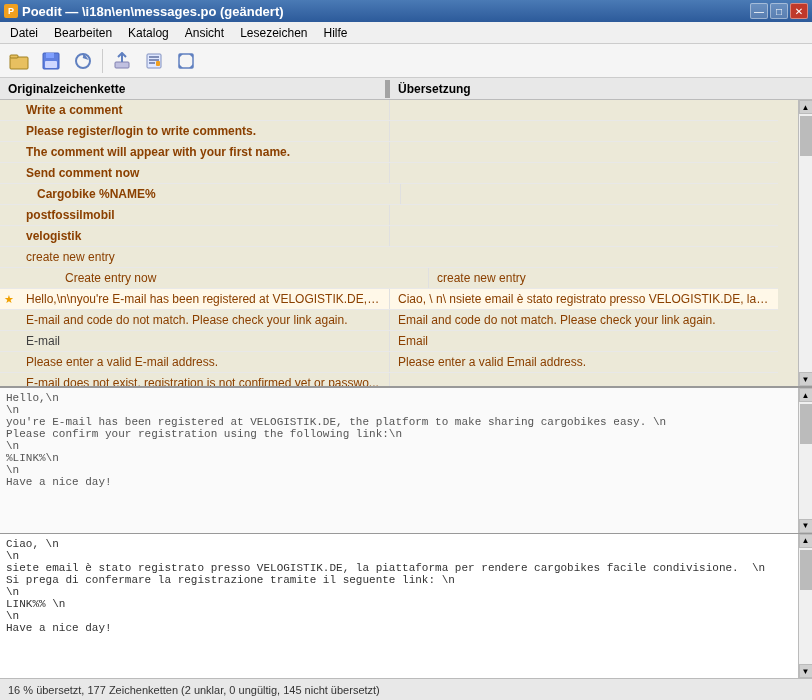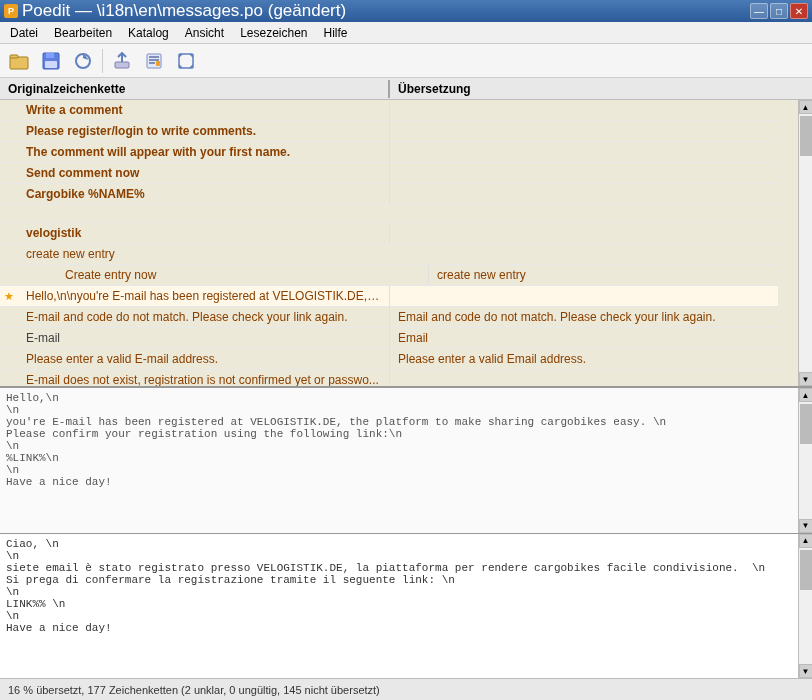--- a/index.html
+++ b/index.html
@@ -32,22 +32,22 @@
       width: 14px;
       height: 14px;
       background: #f0a020;
       border-radius: 2px;
       display: flex; align-items: center; justify-content: center;
       font-size: 9px;
       color: white;
       font-weight: bold;
     }
     .title-bar-text {
-      font-size: 17px;
-      font-weight: normal;
+      font-size: 13px;
+      font-weight: bold;
     }
     .title-bar-controls {
       display: flex;
       gap: 2px;
     }
     .title-btn {
       width: 18px;
       height: 16px;
       border: 1px solid rgba(255,255,255,0.4);
       border-radius: 2px;
@@ -129,21 +129,21 @@
       background: #e8e8e8;
       border-bottom: 1px solid #bbb;
       height: 22px;
       align-items: center;
     }
     .th-original {
       flex: 0 0 390px;
       padding: 2px 8px;
       font-size: 12px;
       font-weight: bold;
-      border-right: 2px solid #a3a3a3;
+      border-right: 5px solid #a3a3a3;
     }
     .th-translation {
       flex: 1;
       padding: 2px 8px;
       font-size: 12px;
       font-weight: bold;
     }
     .table-body {
       flex: 1;
       overflow-y: auto;
@@ -345,44 +345,46 @@
             <div style="flex: 0 0 372px; padding: 1px 8px; font-size: 12px; border-right: 1px solid rgb(224, 224, 224); color: rgb(139, 64, 0); white-space: nowrap; overflow: hidden; text-overflow: ellipsis; line-height: 18px; font-weight: bold;">The comment will appear with your first name.</div>
             <div style="flex: 1 1 0%; padding: 1px 8px; font-size: 12px; color: rgb(139, 64, 0); white-space: nowrap; overflow: hidden; text-overflow: ellipsis; line-height: 18px;"></div>
           </div>
           <div class="table-row">
             <div style="flex: 0 0 18px; display: flex; align-items: center; justify-content: center; font-size: 11px; color: rgb(240, 160, 0);"></div>
             <div style="flex: 0 0 372px; padding: 1px 8px; font-size: 12px; border-right: 1px solid rgb(224, 224, 224); color: rgb(139, 64, 0); white-space: nowrap; overflow: hidden; text-overflow: ellipsis; line-height: 18px; font-weight: bold;">Send comment now</div>
             <div style="flex: 1 1 0%; padding: 1px 8px; font-size: 12px; color: rgb(139, 64, 0); white-space: nowrap; overflow: hidden; text-overflow: ellipsis; line-height: 18px;"></div>
           </div>
           <div class="table-row">
             <div style="flex: 0 0 18px; display: flex; align-items: center; justify-content: center; font-size: 11px; color: rgb(240, 160, 0);"></div>
-            <div style="flex: 0 0 372px; padding: 1px 8px; font-size: 12px; border-right: 1px solid rgb(224, 224, 224); color: rgb(139, 64, 0); white-space: nowrap; overflow: hidden; text-overflow: ellipsis; line-height: 18px; font-weight: bold;">Cargobike %NAME%</div>
-            <div style="flex: 1 1 0%; padding: 1px 8px; font-size: 12px; color: rgb(139, 64, 0); white-space: nowrap; overflow: hidden; text-overflow: ellipsis; line-height: 18px;"></div>
-          </div>
-          <div class="table-row">
-            <div style="flex: 0 0 18px; display: flex; align-items: center; justify-content: center; font-size: 11px; color: rgb(240, 160, 0);"></div>
+            <div style="flex: 0 0 372px; padding: 1px 8px; font-size: 12px; border-right: 1px solid rgb(224, 224, 224); color: rgb(139, 64, 0); white-space: nowrap; overflow: hidden; text-overflow: ellipsis; line-height: 18px; font-weight: bold; margin-left: 11px;">Cargobike %NAME%</div>
+            <div style="flex: 1 1 0%; padding: 1px 8px; font-size: 12px; color: rgb(139, 64, 0); white-space: nowrap; overflow: hidden; text-overflow: ellipsis; line-height: 18px;"></div>
+          </div>
+          <div class="table-row">
+            <div style="flex: 0 0 18px; display: flex; align-items: center; justify-content: center; font-size: 11px; color: rgb(240, 160, 0);"></div>
+            <div style="flex: 0 0 372px; padding: 1px 8px; font-size: 12px; border-right: 1px solid rgb(224, 224, 224); color: rgb(139, 64, 0); white-space: nowrap; overflow: hidden; text-overflow: ellipsis; line-height: 18px; font-weight: bold;">postfossilmobil</div>
             <div style="flex: 1 1 0%; padding: 1px 8px; font-size: 12px; color: rgb(139, 64, 0); white-space: nowrap; overflow: hidden; text-overflow: ellipsis; line-height: 18px;"></div>
           </div>
           <div class="table-row">
             <div style="flex: 0 0 18px; display: flex; align-items: center; justify-content: center; font-size: 11px; color: rgb(240, 160, 0);"></div>
             <div style="flex: 0 0 372px; padding: 1px 8px; font-size: 12px; border-right: 1px solid rgb(224, 224, 224); color: rgb(139, 64, 0); white-space: nowrap; overflow: hidden; text-overflow: ellipsis; line-height: 18px; font-weight: bold;">velogistik</div>
             <div style="flex: 1 1 0%; padding: 1px 8px; font-size: 12px; color: rgb(139, 64, 0); white-space: nowrap; overflow: hidden; text-overflow: ellipsis; line-height: 18px;"></div>
           </div>
           <div class="table-row">
             <div style="flex: 0 0 18px; display: flex; align-items: center; justify-content: center; font-size: 11px; color: rgb(240, 160, 0);"></div>
             <div style="flex: 1 1 0%; padding: 1px 8px; font-size: 12px; color: rgb(139, 64, 0); white-space: nowrap; overflow: hidden; text-overflow: ellipsis; line-height: 18px;">create new entry</div>
           </div>
           <div class="table-row">
             <div style="flex: 0 0 18px; display: flex; align-items: center; justify-content: center; font-size: 11px; color: rgb(240, 160, 0);"></div>
             <div style="flex: 0 0 372px; padding: 1px 8px; font-size: 12px; border-right: 1px solid rgb(224, 224, 224); color: rgb(139, 64, 0); white-space: nowrap; overflow: hidden; text-overflow: ellipsis; line-height: 18px; margin-left: 39px;">Create entry now</div>
             <div style="flex: 1 1 0%; padding: 1px 8px; font-size: 12px; color: rgb(139, 64, 0); white-space: nowrap; overflow: hidden; text-overflow: ellipsis; line-height: 18px;">create new entry</div>
           </div>
           <div class="table-row selected starred">
             <div style="flex: 0 0 18px; display: flex; align-items: center; justify-content: center; font-size: 11px; color: rgb(240, 160, 0);">★</div>
             <div style="flex: 0 0 372px; padding: 1px 8px; font-size: 12px; border-right: 1px solid rgb(224, 224, 224); color: rgb(139, 64, 0); white-space: nowrap; overflow: hidden; text-overflow: ellipsis; line-height: 18px;">Hello,\n\nyou're E-mail has been registered at VELOGISTIK.DE, th...</div>
+            <div style="flex: 1 1 0%; padding: 1px 8px; font-size: 12px; color: rgb(139, 64, 0); white-space: nowrap; overflow: hidden; text-overflow: ellipsis; line-height: 18px;">Ciao, \ n\ nsiete email è stato registrato presso VELOGISTIK.DE, la pi...</div>
           </div>
           <div class="table-row">
             <div style="flex: 0 0 18px; display: flex; align-items: center; justify-content: center; font-size: 11px; color: rgb(240, 160, 0);"></div>
             <div style="flex: 0 0 372px; padding: 1px 8px; font-size: 12px; border-right: 1px solid rgb(224, 224, 224); color: rgb(139, 64, 0); white-space: nowrap; overflow: hidden; text-overflow: ellipsis; line-height: 18px;">E-mail and code do not match. Please check your link again.</div>
             <div style="flex: 1 1 0%; padding: 1px 8px; font-size: 12px; color: rgb(139, 64, 0); white-space: nowrap; overflow: hidden; text-overflow: ellipsis; line-height: 18px;">Email and code do not match. Please check your link again.</div>
           </div>
           <div class="table-row">
             <div style="flex: 0 0 18px; display: flex; align-items: center; justify-content: center; font-size: 11px; color: rgb(240, 160, 0);"></div>
             <div style="flex: 0 0 372px; padding: 1px 8px; font-size: 12px; border-right: 1px solid rgb(224, 224, 224); color: #404040; white-space: nowrap; overflow: hidden; text-overflow: ellipsis; line-height: 18px;">E-mail</div>
             <div style="flex: 1 1 0%; padding: 1px 8px; font-size: 12px; color: rgb(139, 64, 0); white-space: nowrap; overflow: hidden; text-overflow: ellipsis; line-height: 18px;">Email</div>

